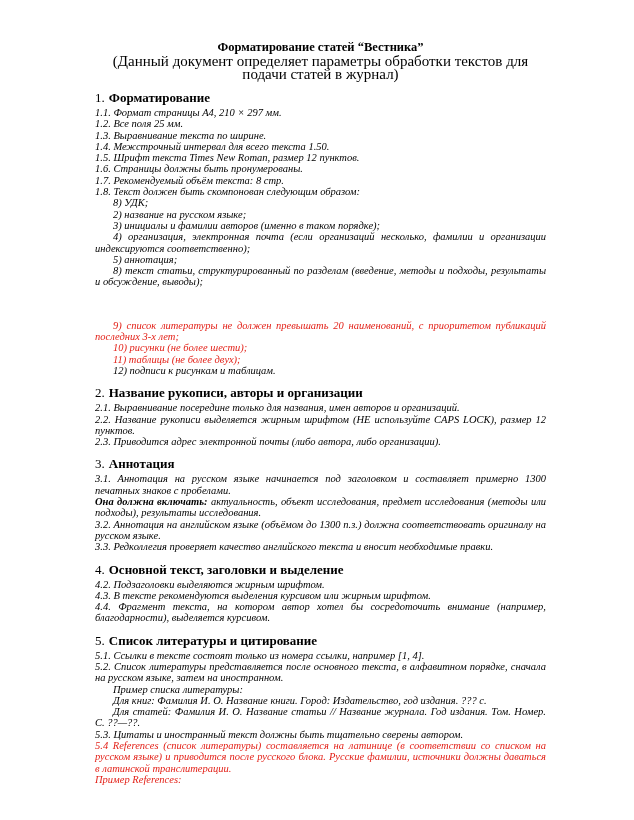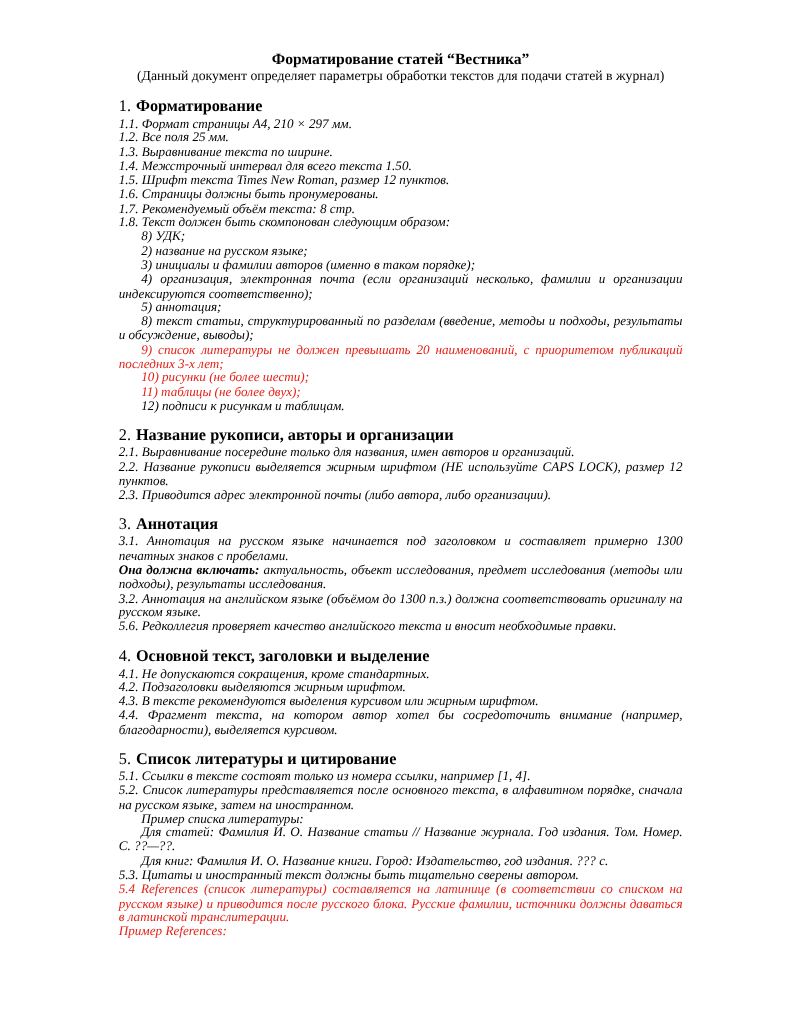--- a/index.html
+++ b/index.html
@@ -19,21 +19,21 @@
     overflow: hidden;
   }
   .doc-header { margin-bottom: 5px; }
   .doc-title {
     font-weight: bold;
     font-size: 12.5px;
     line-height: 15px;
     text-align: center;
   }
   .doc-subtitle {
-    font-size: 11px;
+    font-size: 15px;
     line-height: 13px;
     text-align: center;
   }
   .sec-h {
     font-size: 13px;
     font-weight: bold;
     line-height: 15px;
     margin: 9px 0 2px 0;
   }
   .sec-num { font-weight: normal; margin-right: 4px; }
@@ -67,54 +67,53 @@
     <p class="para">1.5. Шрифт текста Times New Roman, размер 12 пунктов.</p>
     <p class="para">1.6. Страницы должны быть пронумерованы.</p>
     <p class="para">1.7. Рекомендуемый объём текста: 8 стр.</p>
     <p class="para">1.8. Текст должен быть скомпонован следующим образом:</p>
     <p class="para indent">8) УДК;</p>
     <p class="para indent">2) название на русском языке;</p>
     <p class="para indent">3) инициалы и фамилии авторов (именно в таком порядке);</p>
     <p class="para indent">4) организация, электронная почта (если организаций несколько, фамилии и организации индексируются соответственно);</p>
     <p class="para indent">5) аннотация;</p>
     <p class="para indent">8) текст статьи, структурированный по разделам (введение, методы и подходы, результаты и обсуждение, выводы);</p>
-    <p class="para indent red" style="color: rgb(227, 32, 23);">9) список литературы не должен превышать 20 наименований, с приоритетом публикаций последних 3-х лет;</p>
+    <p class="para indent red" style="color: rgb(227, 32, 23); margin-top: 32px;">9) список литературы не должен превышать 20 наименований, с приоритетом публикаций последних 3-х лет;</p>
     <p class="para indent red" style="color: rgb(227, 32, 23);">10) рисунки (не более шести);</p>
     <p class="para indent red" style="color: rgb(227, 32, 23);">11) таблицы (не более двух);</p>
     <p class="para indent">12) подписи к рисункам и таблицам.</p>
   </section>
 
   <section>
     <h2 class="sec-h"><span class="sec-num">2.</span><span>Название рукописи, авторы и организации</span></h2>
     <p class="para">2.1. Выравнивание посередине только для названия, имен авторов и организаций.</p>
     <p class="para">2.2. Название рукописи выделяется жирным шрифтом (НЕ используйте CAPS LOCK), размер 12 пунктов.</p>
     <p class="para">2.3. Приводится адрес электронной почты (либо автора, либо организации).</p>
   </section>
 
   <section>
     <h2 class="sec-h"><span class="sec-num">3.</span><span>Аннотация</span></h2>
     <p class="para">3.1. Аннотация на русском языке начинается под заголовком и составляет примерно 1300 печатных знаков с пробелами.</p>
     <p class="para"><span class="lead">Она должна включать:</span> <span>актуальность, объект исследования, предмет исследования (методы или подходы), результаты исследования.</span></p>
     <p class="para">3.2. Аннотация на английском языке (объёмом до 1300 п.з.) должна соответствовать оригиналу на русском языке.</p>
-    <p class="para">5.6. Редколлегия проверяет качество английского текста и вносит необходимые правки.</p>
+    <p class="para">3.3. Редколлегия проверяет качество английского текста и вносит необходимые правки.</p>
   </section>
 
   <section>
     <h2 class="sec-h"><span class="sec-num">4.</span><span>Основной текст, заголовки и выделение</span></h2>
-    <p class="para">4.1. Не допускаются сокращения, кроме стандартных.</p>
     <p class="para">4.2. Подзаголовки выделяются жирным шрифтом.</p>
     <p class="para">4.3. В тексте рекомендуются выделения курсивом или жирным шрифтом.</p>
     <p class="para">4.4. Фрагмент текста, на котором автор хотел бы сосредоточить внимание (например, благодарности), выделяется курсивом.</p>
   </section>
 
   <section>
     <h2 class="sec-h"><span class="sec-num">5.</span><span>Список литературы и цитирование</span></h2>
     <p class="para">5.1. Ссылки в тексте состоят только из номера ссылки, например [1, 4].</p>
     <p class="para">5.2. Список литературы представляется после основного текста, в алфавитном порядке, сначала на русском языке, затем на иностранном.</p>
     <p class="para indent">Пример списка литературы:</p>
+    <p class="para indent">Для книг: Фамилия И. О. Название книги. Город: Издательство, год издания. ??? с.</p>
     <p class="para indent">Для статей: Фамилия И. О. Название статьи // Название журнала. Год издания. Том. Номер. С. ??—??.</p>
-    <p class="para indent">Для книг: Фамилия И. О. Название книги. Город: Издательство, год издания. ??? с.</p>
     <p class="para">5.3. Цитаты и иностранный текст должны быть тщательно сверены автором.</p>
     <p class="para red" style="color: rgb(227, 32, 23);">5.4 References (список литературы)  составляется на латинице (в соответствии со списком на русском языке) и приводится после русского блока. Русские фамилии, источники должны даваться в латинской транслитерации.</p>
     <p class="para red" style="color: rgb(227, 32, 23);">Пример References:</p>
   </section>
 
 </div>
 
 </body></html>

